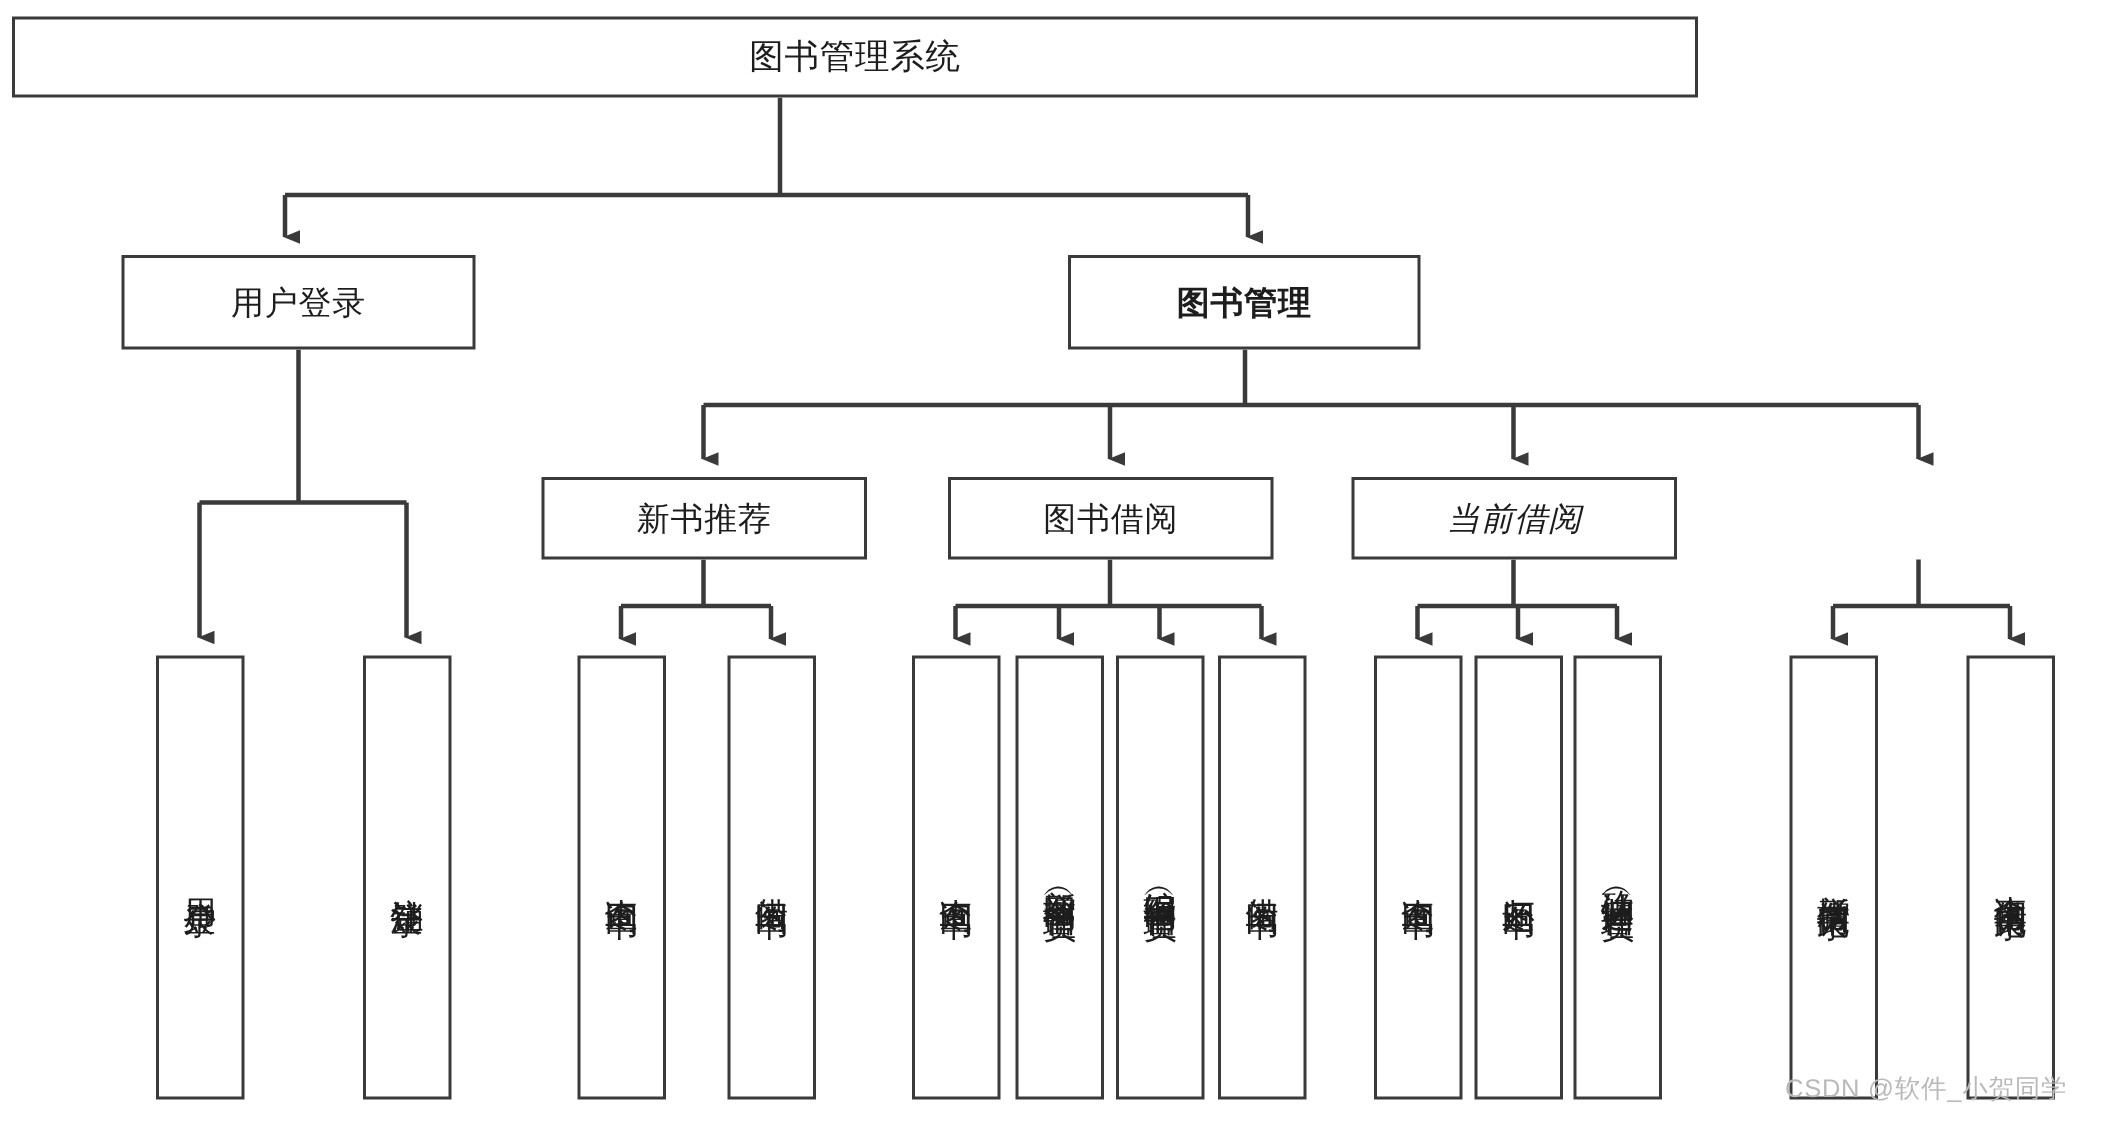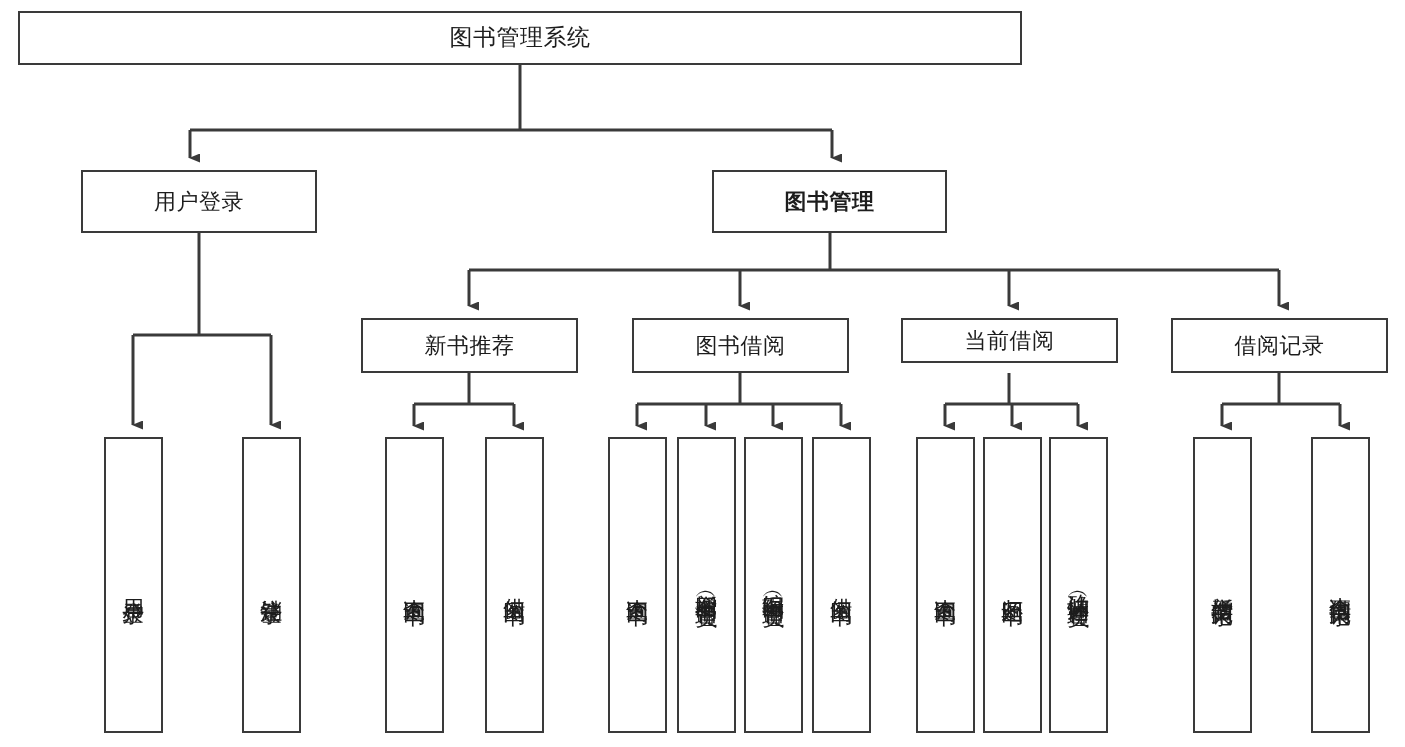--- a/index.html
+++ b/index.html
@@ -115,47 +115,44 @@
       <path d="M1012,404 L1012,426" marker-end="url(#arrowhead)"></path>
       <path d="M1078,404 L1078,426" marker-end="url(#arrowhead)"></path>
 
       <path d="M1279,373 L1279,404"></path>
       <path d="M1222,404 L1340,404"></path>
       <path d="M1222,404 L1222,426" marker-end="url(#arrowhead)"></path>
       <path d="M1340,404 L1340,426" marker-end="url(#arrowhead)"></path>
     </g>
   </svg>
 
-  <div class="node horizontal root" style="left:18px; top:11px; width:1004px; height:54px;">
+  <div class="node horizontal root" style="left:8px; top:11px; width:1124px; height:54px;">
     <span class="node-label">图书管理系统</span>
   </div>
 
   <div class="node horizontal" style="left:81px; top:170px; width:236px; height:63px;">
     <span class="node-label">用户登录</span>
   </div>
 
   <div class="node horizontal" style="left:712px; top:170px; width:235px; height:63px;font-weight:bold;">
     <span class="node-label">图书管理</span>
   </div>
 
   <div class="node horizontal" style="left:632px; top:318px; width:217px; height:55px;">
     <span class="node-label">图书借阅</span>
   </div>
 
   <div class="node horizontal" style="left:361px; top:318px; width:217px; height:55px;">
     <span class="node-label">新书推荐</span>
   </div>
 
-  <div class="node horizontal" style="left:901px; top:318px; width:217px; height:45px;">
+  <div class="node horizontal" style="left:901px; top:318px; width:217px; height:55px;font-style:italic;">
     <span class="node-label">当前借阅</span>
   </div>
 
-  <div class="node horizontal" style="left:1171px; top:318px; width:217px; height:55px;">
-    <span class="node-label">借阅记录</span>
-  </div>
 
   <div class="node vertical" style="left:104px; top:437px; width:59px; height:296px;">
     <span class="node-label">用户登录</span>
   </div>
 
   <div class="node vertical" style="left:242px; top:437px; width:59px; height:296px;">
     <span class="node-label">注销登录</span>
   </div>
 
   <div class="node vertical" style="left:385px; top:437px; width:59px; height:296px;">
@@ -195,14 +192,15 @@
   </div>
 
   <div class="node vertical" style="left:1193px; top:437px; width:59px; height:296px;">
     <span class="node-label">新增借阅记录</span>
   </div>
 
   <div class="node vertical" style="left:1311px; top:437px; width:59px; height:296px;">
     <span class="node-label">查询借阅记录</span>
   </div>
 
+  <div class="watermark" style="left:1190px; top:714px;">CSDN @软件_小贺同学</div>
 
 </div>
 
 </body></html>

